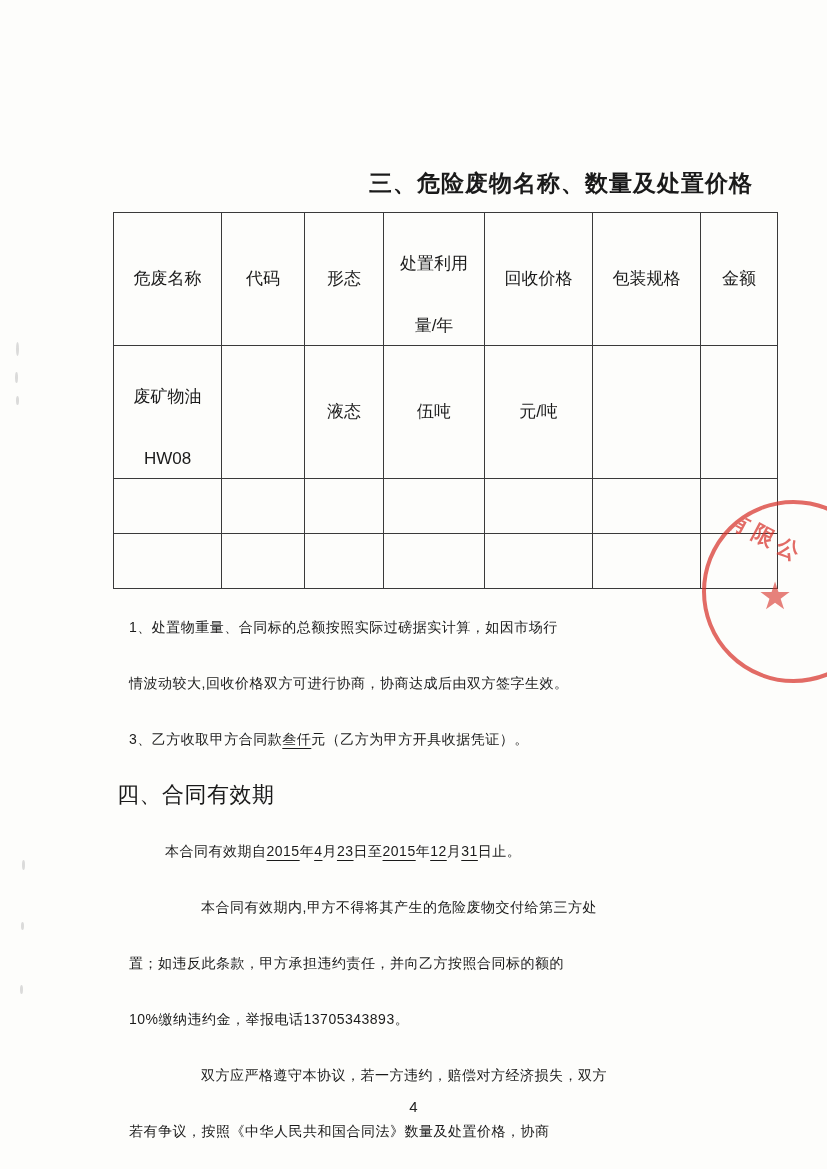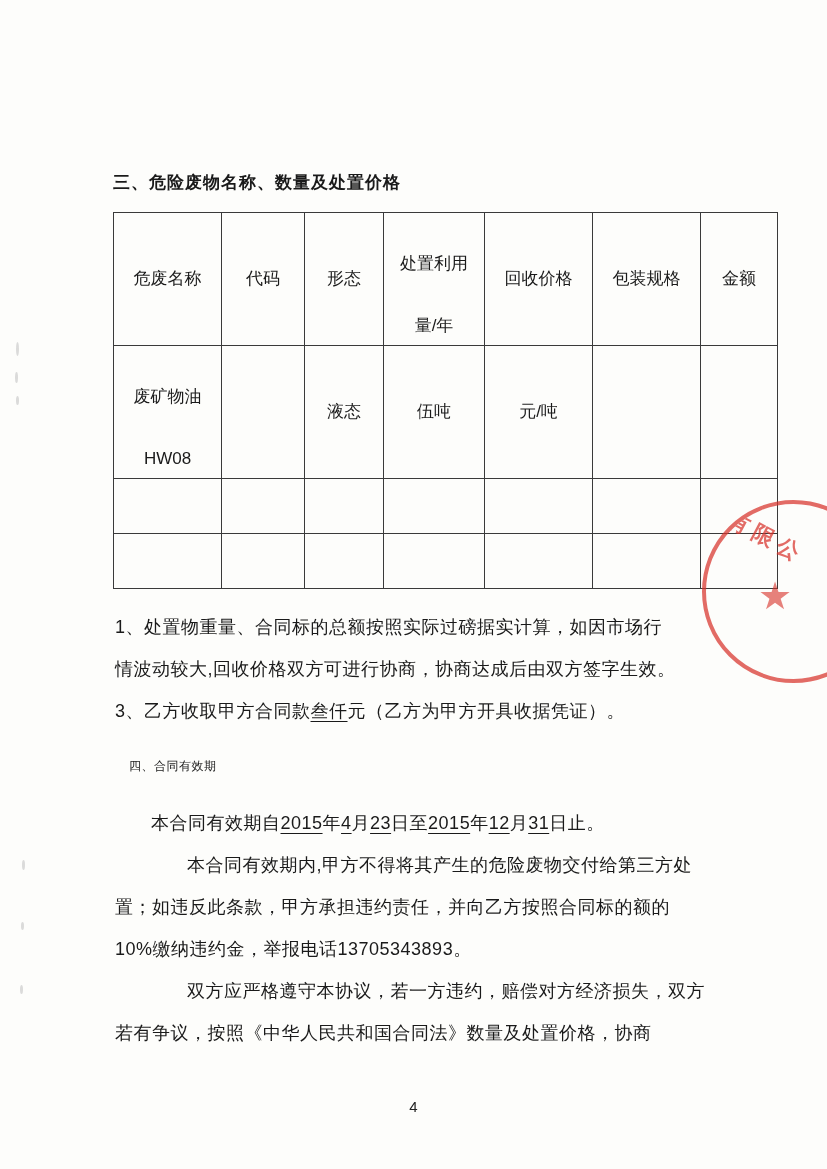--- a/index.html
+++ b/index.html
@@ -27,26 +27,27 @@
     border-radius: 50%;
     opacity: .75;
   }
   .content {
     position: absolute;
     left: 113px;
     top: 168px;
     width: 640px;
   }
   .heading {
-    font-size: 17px;
+    font-size: 23px;
     line-height: 30px;
     letter-spacing: 1px;
     margin: 0 0 14px 0;
     font-family: "Liberation Sans", "DejaVu Sans", sans-serif;
     font-weight: 600;
+    text-align: right;
   }
   table.waste {
     border-collapse: collapse;
     width: 631px;
     table-layout: fixed;
     margin: 0 0 18px 0;
   }
   table.waste td, table.waste th {
     border: 1px solid #3a3a3a;
     text-align: center;
@@ -65,38 +66,38 @@
     line-height: 30px;
   }
   table.waste tbody tr.blank td {
     height: 46px;
   }
   .cell-two-line span {
     display: block;
     margin-top: 32px;
   }
   .para {
-    font-size: 18px;
-    line-height: 40px;
-    letter-spacing: .5px;
-    margin: 2px;
-    font-family: "Liberation Sans", "DejaVu Sans", sans-serif;
-  }
-  .para.indent {
-    text-indent: 36px;
-  }
-  .para.indent2 {
-    text-indent: 72px;
-  }
-  .sect-title {
-    font-size: 12px;
+    font-size: 14px;
     line-height: 40px;
     letter-spacing: .5px;
     margin: 16px;
-    font-family: Liberation Mono, monospace;
+    font-family: "Liberation Sans", "DejaVu Sans", sans-serif;
+  }
+  .para.indent {
+    text-indent: 36px;
+  }
+  .para.indent2 {
+    text-indent: 72px;
+  }
+  .sect-title {
+    font-size: 22px;
+    line-height: 40px;
+    letter-spacing: .5px;
+    margin: 4px;
+    font-family: Liberation Sans, sans-serif;
   }
   .ul {
     text-decoration: underline;
     text-underline-offset: 4px;
   }
   .pageno {
     position: absolute;
     left: 0;
     right: 0;
     top: 1098px;

